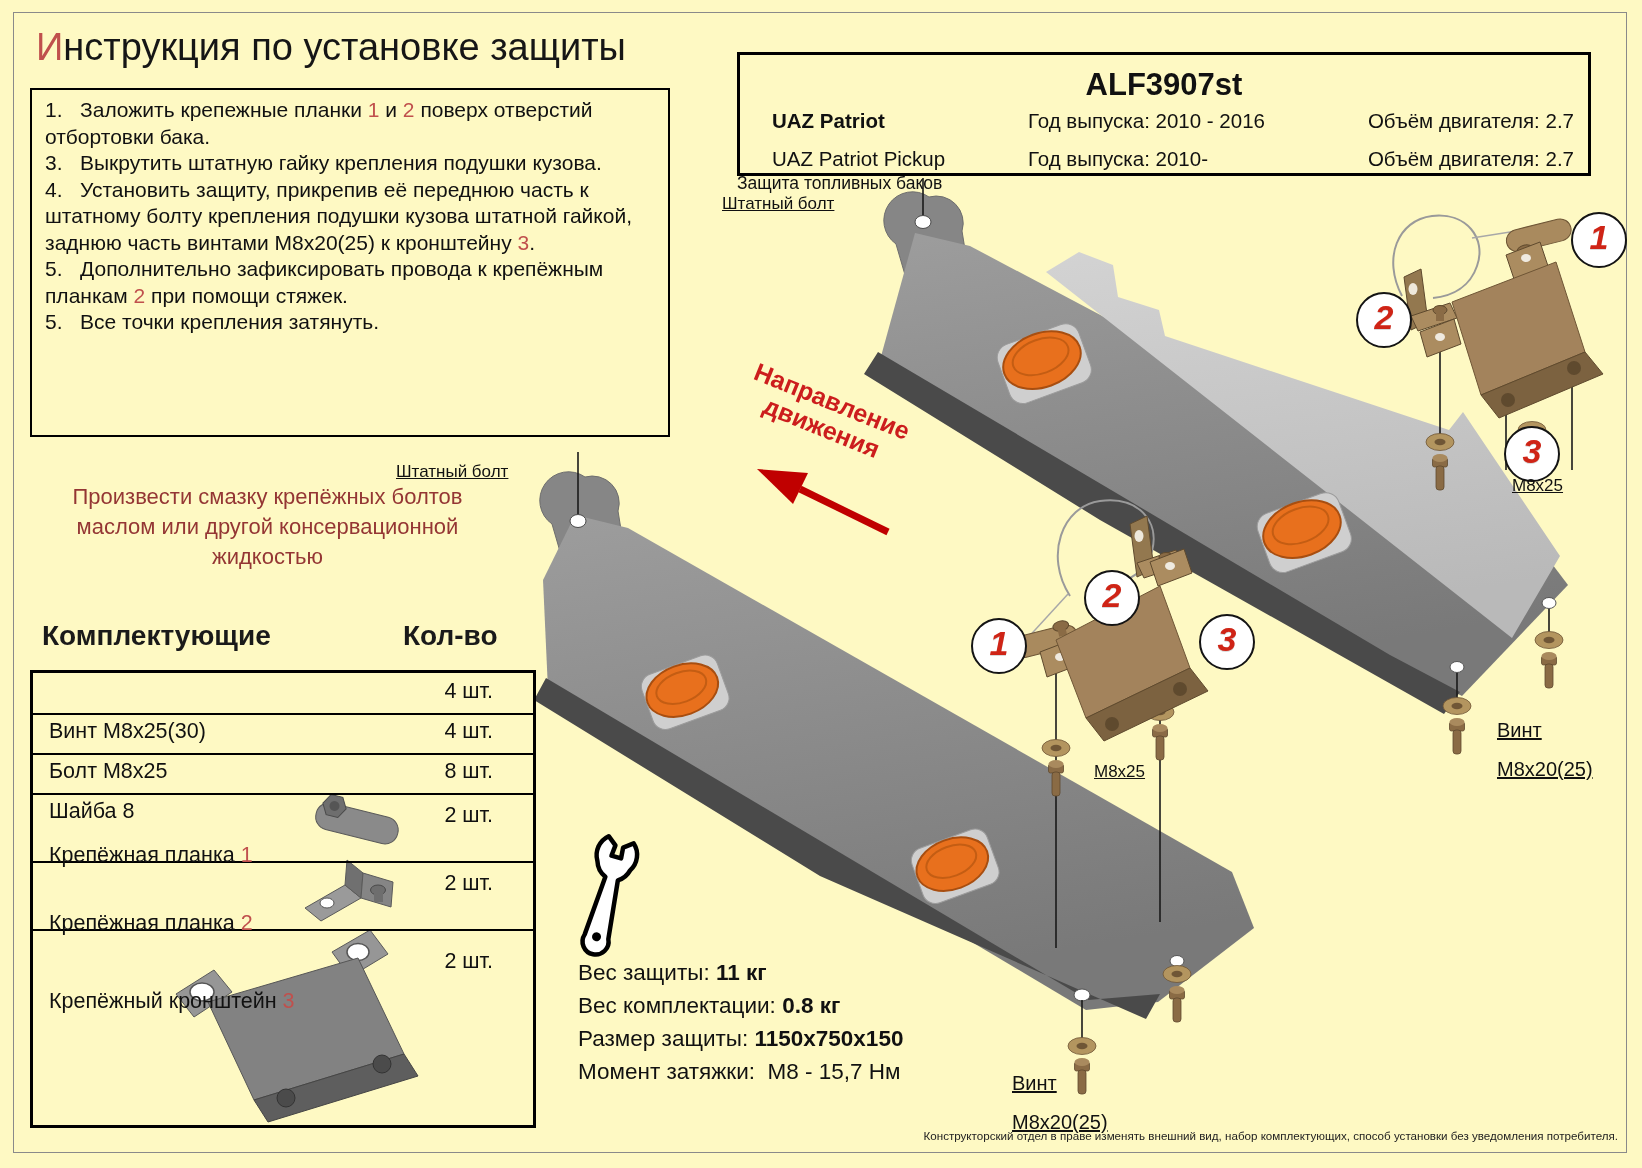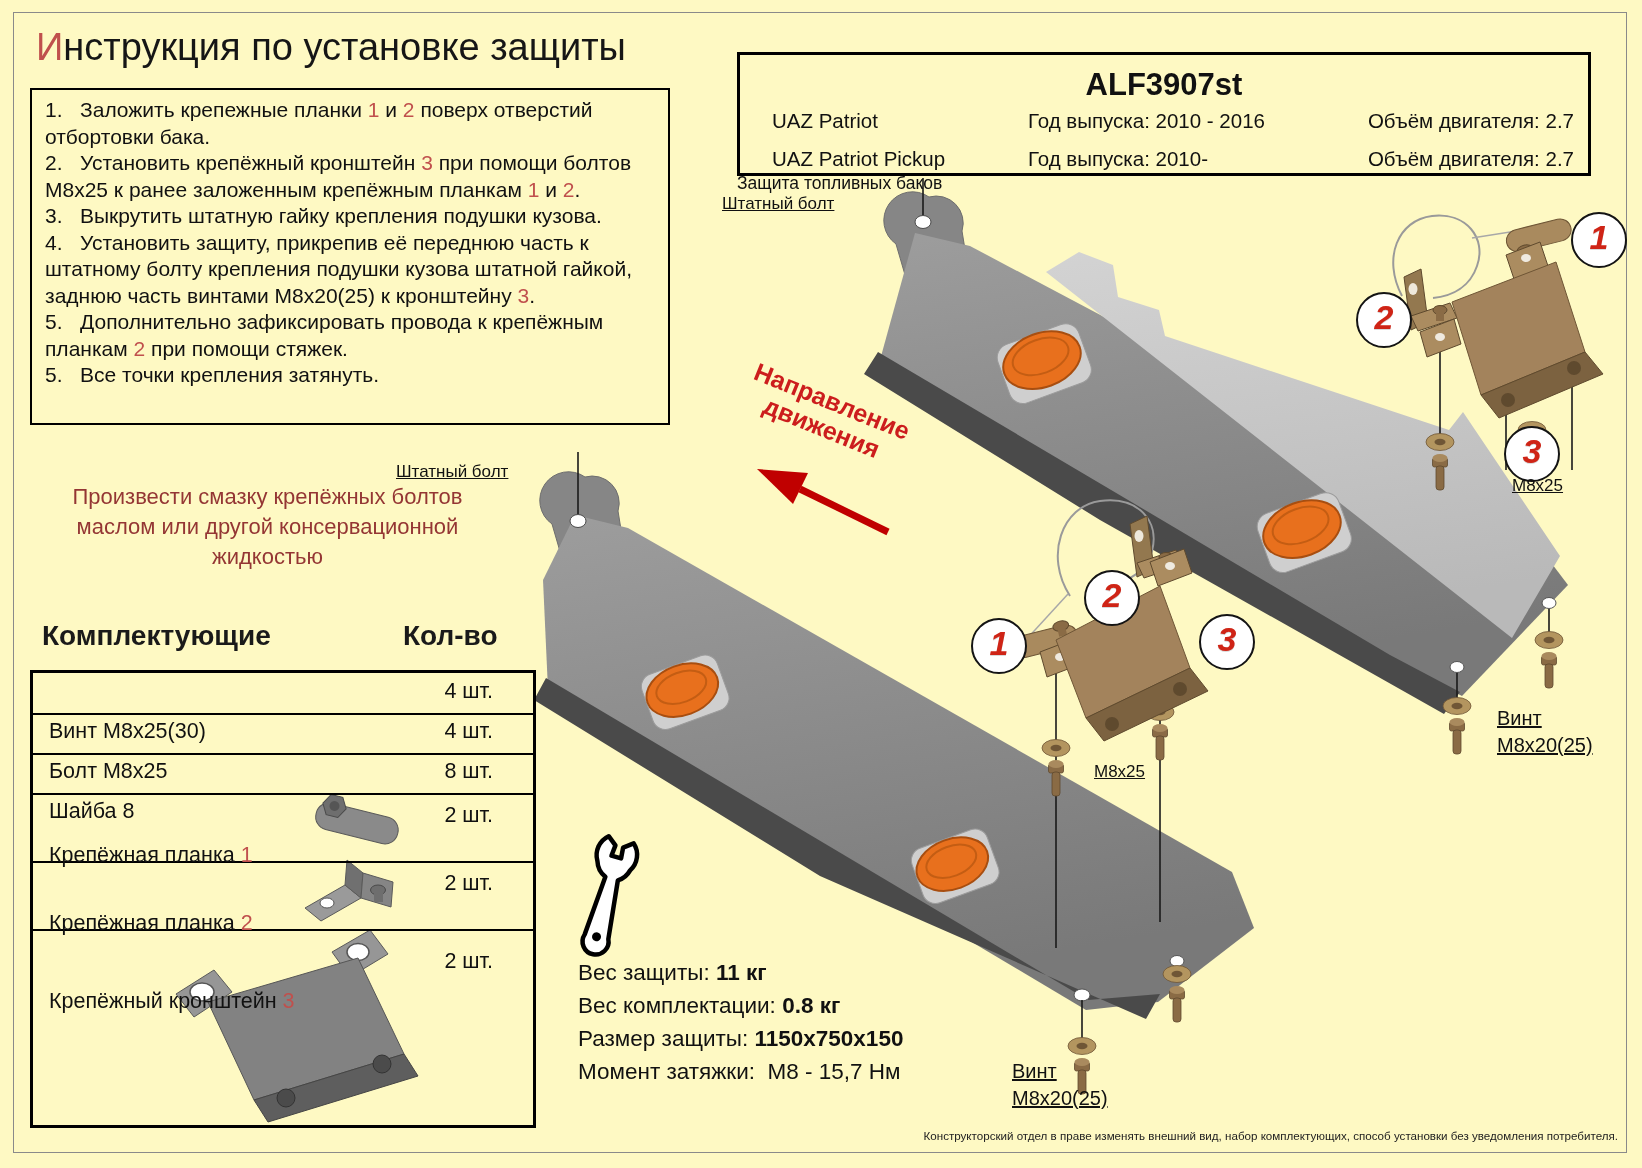--- a/index.html
+++ b/index.html
@@ -6,31 +6,31 @@
   .canvas{position:relative;width:1642px;height:1168px;background:#fef9c3;
           font-family:"Liberation Sans",sans-serif;color:#111;overflow:hidden;}
   .abs{position:absolute;z-index:2;}
   svg.diagram{position:absolute;left:0;top:0;z-index:1;}
   .page-border{left:13px;top:12px;width:1612px;height:1139px;border:1px solid #8a8a8a;z-index:0;}
 
   .title{left:36px;top:26px;font-size:38px;color:#161616;white-space:nowrap;}
   .title .cap{color:#c0504d;}
 
   .instr-box{left:30px;top:88px;width:612px;height:318px;border:2px solid #000;
-             padding:7px 11px 8px 13px;font-size:21px;line-height:26.5px;}
+             padding:7px 11px 20px 13px;font-size:21px;line-height:26.5px;}
   .accent{color:#c0504d;}
 
   .alf-box{left:737px;top:52px;width:848px;height:118px;border:3px solid #000;}
   .alf-title{position:absolute;left:0;right:0;top:12px;text-align:center;font-size:31px;font-weight:bold;}
   .alf-cell{position:absolute;font-size:20.5px;white-space:nowrap;}
   .subtitle{left:737px;top:173px;width:854px;font-size:17.5px;}
 
   .lbl{font-size:17px;text-decoration:underline;white-space:nowrap;}
   .lbl2{font-size:20px;line-height:27px;white-space:nowrap;}
-  .lbl2 span{text-decoration:underline;display:block;}
+  .lbl2 span{text-decoration:underline;display:block;margin-top:12px;}
 
   .direction{left:737px;top:386px;width:180px;text-align:center;font-size:25px;font-weight:600;
              color:#cc1d1d;transform:rotate(22deg);line-height:28px;}
 
   .lube{left:45px;top:482px;width:445px;text-align:center;font-size:22px;line-height:30px;color:#943634;}
 
   .tbl-head{top:620px;font-size:28px;font-weight:bold;color:#1a1a1a;white-space:nowrap;}
   .ptable{left:30px;top:670px;width:500px;height:452px;border:3px solid #000;}
   .sep{position:absolute;left:0;right:0;border-top:2.5px solid #000;}
   .prow{position:absolute;left:0;right:0;font-size:21.5px;white-space:nowrap;}
@@ -282,30 +282,29 @@
       <circle cx="382" cy="1064" r="9" fill="#4b4b4b" stroke="#333"></circle>
     </g>
   </svg>
 
   <div class="abs title">
     <span class="cap">И</span><span>нструкция по установке защиты</span>
   </div>
 
   <div class="abs instr-box">
       <div class="instr-item"><span>1.&nbsp;&nbsp; Заложить крепежные планки </span><span class="accent">1</span><span> и </span><span class="accent">2</span><span> поверх отверстий отбортовки бака.</span></div>
-      <div class="instr-item"><span>2.&nbsp;&nbsp; Установить крепёжный кронштейн </span><span class="accent">3</span><span> при помощи болтов М8х25 к ранее заложенным крепёжным планкам </span><span class="accent">1</span><span> и </span><span class="accent">2</span><span>.</span></div>
       <div class="instr-item"><span>3.&nbsp;&nbsp; Выкрутить штатную гайку крепления подушки кузова.</span></div>
       <div class="instr-item"><span>4.&nbsp;&nbsp; Установить защиту, прикрепив её переднюю часть к штатному болту крепления подушки кузова штатной гайкой, заднюю часть винтами М8х20(25) к кронштейну </span><span class="accent">3</span><span>.</span></div>
       <div class="instr-item"><span>5.&nbsp;&nbsp; Дополнительно зафиксировать провода к крепёжным планкам </span><span class="accent">2</span><span> при помощи стяжек.</span></div>
       <div class="instr-item"><span>5.&nbsp;&nbsp; Все точки крепления затянуть.</span></div>
     </div>
 
   <div class="abs alf-box">
     <div class="alf-title">ALF3907st</div>
-    <div class="alf-cell" style="left:32px;top:54px;">UAZ Patriot</div>
+    <div class="alf-cell" style="left:32px;top:54px;font-weight:bold;">UAZ Patriot</div>
     <div class="alf-cell" style="left:288px;top:54px;">Год выпуска: 2010 - 2016</div>
     <div class="alf-cell" style="right:14px;top:54px;">Объём двигателя: 2.7</div>
     <div class="alf-cell" style="left:32px;top:92px;">UAZ Patriot Pickup</div>
     <div class="alf-cell" style="left:288px;top:92px;">Год выпуска: 2010-</div>
     <div class="alf-cell" style="right:14px;top:92px;">Объём двигателя: 2.7</div>
   </div>
   <div class="abs subtitle">Защита топливных баков</div>
 
   <div class="abs lbl" style="left:722px;top:194px;">Штатный болт</div>
   <div class="abs lbl" style="left:396px;top:462px;">Штатный болт</div>

